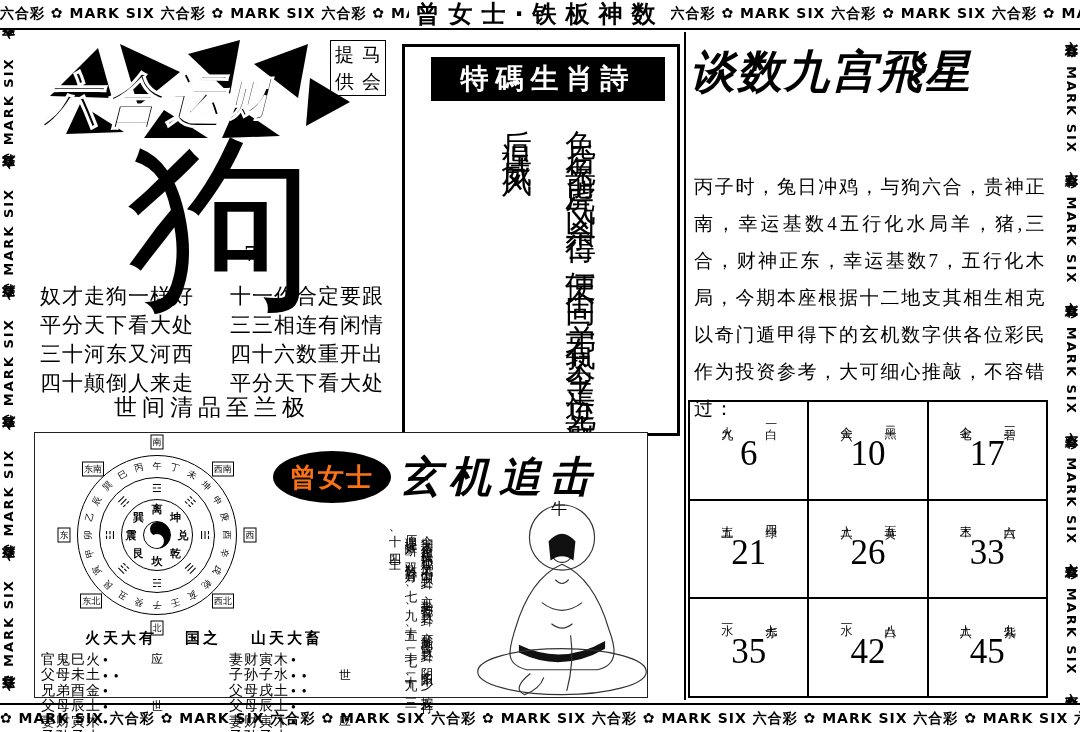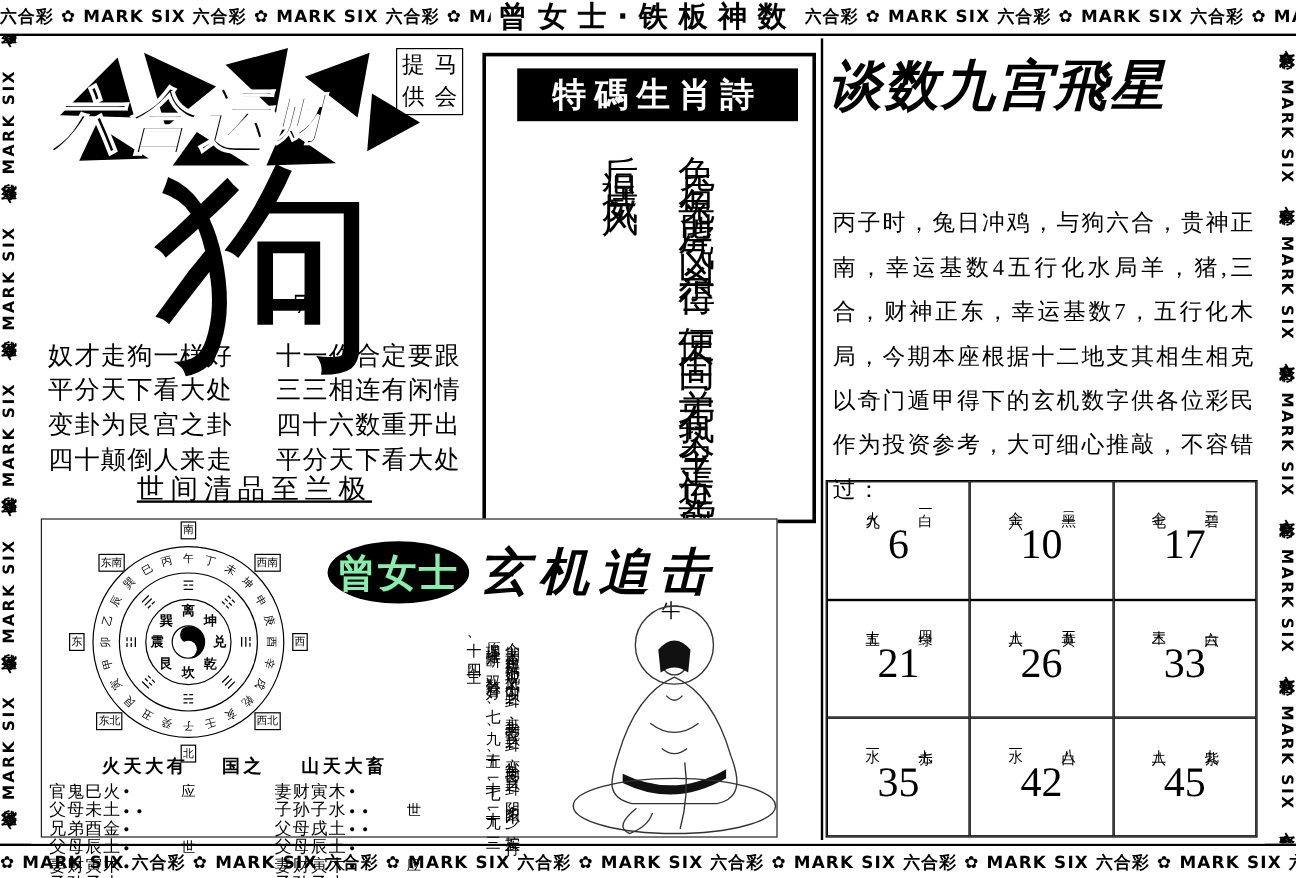--- a/index.html
+++ b/index.html
@@ -29,21 +29,21 @@
   .prov-box span { line-height:27px; }
   .zodiac-wrap { position:absolute; left:70px; top:104px; width:250px; height:185px; text-align:center; }
   .zodiac-char { font-family:"DejaVu Serif",serif; font-size:188px; line-height:180px; font-weight:300; }
   .zn { position:absolute; font-family:"DejaVu Serif",serif; font-size:21px; }
   .zn1 { left:62px; top:38px; } .zn7 { left:148px; top:108px; }
   .lp-poem { position:absolute; left:14px; top:252px; width:352px; display:flex; gap:28px;
              font-family:"Liberation Serif","DejaVu Serif",serif; font-size:21px; }
   .lp-poem .col { flex:1; }
   .lp-poem .poem-line { line-height:29px; letter-spacing:1px; white-space:nowrap; }
   .lp-bottom { position:absolute; left:0; top:362px; width:372px; text-align:center;
-               font-family:"Liberation Serif","DejaVu Serif",serif; font-size:23px; letter-spacing:5px;text-decoration:underline; }
+               font-family:"Liberation Serif","DejaVu Serif",serif; font-size:23px; letter-spacing:5px; }
 
   
   .mid-box { position:absolute; left:376px; top:14px; width:278px; height:392px; border:3px solid #000; background:#fff;padding-left:14px; }
   .mid-banner { margin:10px 12px 4px; background:#000; color:#fff; text-align:center;
                 font-size:28px; font-weight:bold; letter-spacing:7px; line-height:44px; }
   .v-wrap { display:flex; justify-content:center; }
   .v-poem { writing-mode:vertical-rl; height:322px; font-family:"Liberation Serif","DejaVu Serif",serif;
             font-size:31px; line-height:64px; letter-spacing:13px; }
 
   
@@ -92,22 +92,22 @@
   .hex-titles .ht-l { margin-left:44px; } .hex-titles .ht-c { margin-left:28px; } .hex-titles .ht-r { margin-left:30px; }
   .hex-cols { display:flex; gap:30px; }
   .hex-col { width:158px; }
   .hex-row { display:flex; align-items:center; height:15.5px; font-family:"Liberation Serif","DejaVu Serif",serif; }
   .hex-label { width:62px; font-size:14px; letter-spacing:1px; }
   .hex-dots { width:34px; font-size:8px; letter-spacing:2px; }
   .hex-mark { font-size:12px; margin-left:14px; }
 
   
   .mys-title { position:absolute; left:238px; top:16px; display:flex; align-items:center; }
-  .oval { background:#000; color:#86efac; border-radius:50%; width:118px; height:52px; text-align:center;
-          line-height:52px; font-size:32px; font-weight:bold; letter-spacing:2px; }
+  .oval { background:#000; color:#f97316; border-radius:50%; width:118px; height:52px; text-align:center;
+          line-height:52px; font-size:26px; font-weight:bold; letter-spacing:2px; }
   .mys-big { font-family:"DejaVu Serif",serif; font-size:42px; font-weight:bold; font-style:italic;
              letter-spacing:8px; margin-left:8px; white-space:nowrap; }
   .zodiac-small { position:absolute; left:516px; top:66px; font-size:16px;
                   font-family:"Liberation Serif","DejaVu Serif",serif; }
   .v-note { position:absolute; left:352px; top:92px; writing-mode:vertical-rl; height:172px;
             font-family:"Liberation Serif","DejaVu Serif",serif; font-size:12.5px; line-height:16px; letter-spacing:3px; }
   .buddha-svg { position:absolute; left:436px; top:58px; }
 </style>
 </head>
 <body>
@@ -144,21 +144,21 @@
     </div>
     <div class="zodiac-wrap">
       <div class="zodiac-char">狗</div>
       <span class="zn zn1">1</span>
       <span class="zn zn7">7</span>
     </div>
     <div class="lp-poem">
       <div class="col" id="poem-col1">
           <div class="poem-line">奴才走狗一样好</div>
           <div class="poem-line">平分天下看大处</div>
-          <div class="poem-line">变卦为艮宫之卦</div>
+          <div class="poem-line">三十河东又河西</div>
           <div class="poem-line">四十颠倒人来走</div>
         </div>
       <div class="col" id="poem-col2">
           <div class="poem-line">十一作合定要跟</div>
           <div class="poem-line">三三相连有闲情</div>
           <div class="poem-line">四十六数重开出</div>
           <div class="poem-line">平分天下看大处</div>
         </div>
     </div>
     <div class="lp-bottom">世间清品至兰极</div>

